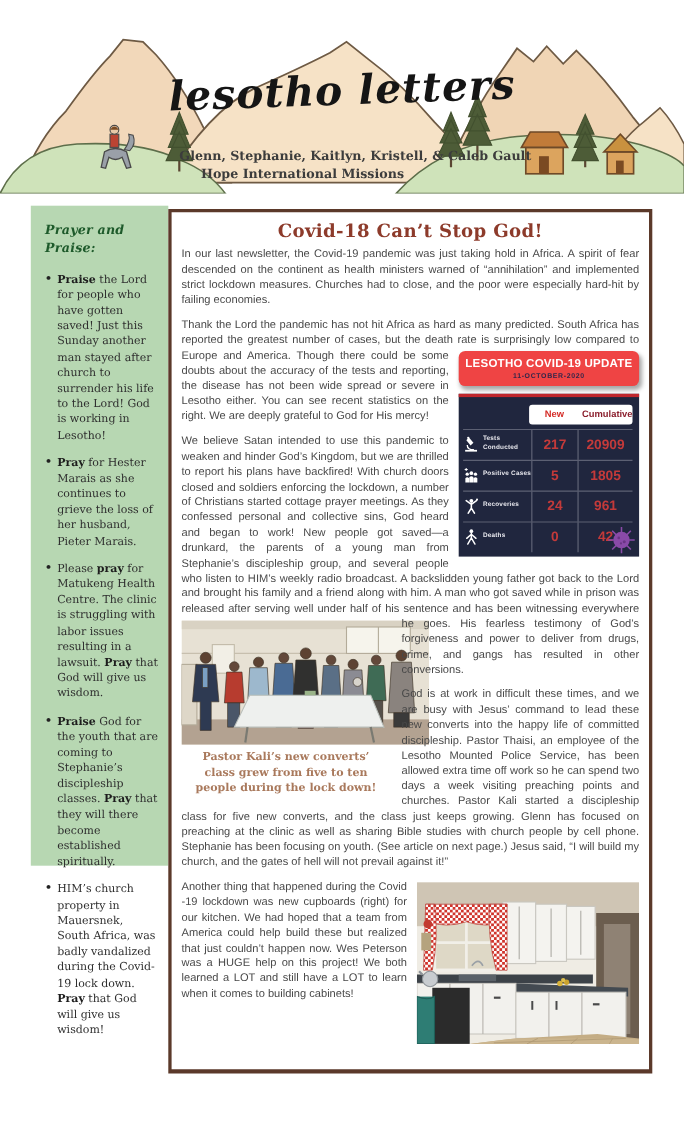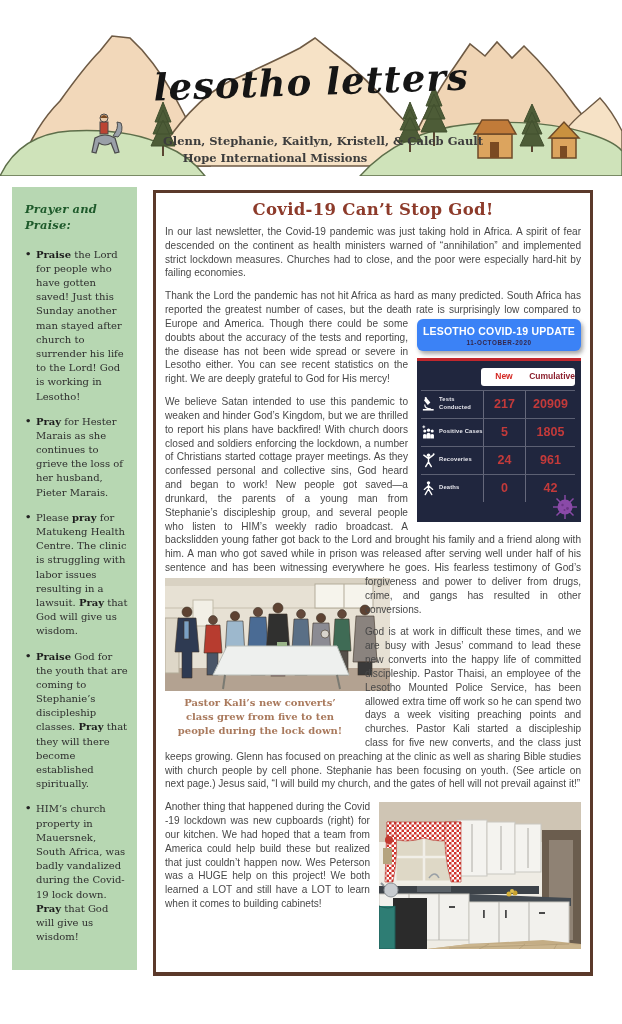--- a/index.html
+++ b/index.html
@@ -10,47 +10,47 @@
   .header-art { position:absolute; left:0; top:6px; width:622px; height:170px; }
   .header-title { position:absolute; left:0; top:60px; width:622px; text-align:center;
     font-family:"DejaVu Serif", serif; font-style:italic; font-weight:bold;
     font-size:37px; color:#151515; transform:rotate(-2deg); letter-spacing:1px; }
   .header-names { position:absolute; left:12px; top:134px; width:622px; text-align:center;
     font-family:"DejaVu Serif", serif; font-weight:bold; font-size:11.5px; color:#3c3c3c; }
   .header-org { position:absolute; left:0; top:151px; width:550px; text-align:center;
     font-family:"DejaVu Serif", serif; font-weight:bold; font-size:11.5px; color:#3c3c3c; }
 
   
-  .sidebar { position:absolute; left:12px; top:187px; width:125px; height:783px;
+  .sidebar { position:absolute; left:28px; top:187px; width:125px; height:600px;
     background:#b7d7b2; padding:14px 9px 0 13px;
     font-family:"DejaVu Serif", serif; font-size:10px; line-height:1.42; color:#2e2e2e; }
   .sidebar-heading { font-weight:bold; font-style:italic; font-size:11.5px; color:#1e5a2b;
     margin-bottom:14px; letter-spacing:.2px; }
   .pb-item { position:relative; padding-left:11px; margin-bottom:11px; }
   .pb-item::before { content:"•"; position:absolute; left:0; top:-1px; font-weight:bold; color:#222; }
   .pb-item .b { font-weight:bold; color:#1d1d1d; }
 
   
   .frame { position:absolute; left:153px; top:190px; width:440px; height:786px;
     border:3px solid #5b392a; border-bottom-width:4px; background:#fff; }
   .banner { height:25px; background:#5b392a; display:flex; align-items:center; justify-content:center; }
   .banner-text { color:#ffffff; font-weight:bold; font-size:12.5px; letter-spacing:1.5px; }
   .article-title { text-align:center; font-family:"DejaVu Serif", serif; font-weight:bold;
     font-size:16.5px; color:#8d3b2b; margin:7px 0 6px 0; letter-spacing:.3px; }
   .article { padding:0 9px; text-align:justify; font-size:10.1px; line-height:1.37; color:#484848; }
   .article p { margin-bottom:9px; }
 
   
   .covid-float { float:right; width:164px; margin:2px 0 6px 9px; }
-  .covid-banner { background:#3b82f6; border-radius:6px; text-align:center; padding:5px 2px 3px;
+  .covid-banner { background:#ef4444; border-radius:6px; text-align:center; padding:5px 2px 3px;
     box-shadow:2px 3px 4px rgba(60,60,60,.45); margin-bottom:7px; }
   .covid-banner-title { color:#fff; font-weight:bold; font-size:10.5px; letter-spacing:.2px; }
   .covid-banner-date { color:#33264a; font-size:6.3px; font-weight:bold; letter-spacing:.6px; margin-top:1px; }
   .covid-table { position:relative; background:#20263e; border-top:3px solid #c0272d;
-    padding:5px 4px 20px 4px; min-height:148px; }
+    padding:5px 4px 4px 4px; min-height:148px; }
   .cov-head { display:grid; grid-template-columns:42px 50px; justify-content:end;
     background:#fff; border-radius:3px; margin:2px 2px 4px auto; width:94px; padding:3px 0; }
   .cov-head span { text-align:center; font-weight:bold; font-size:8.5px; }
   .cov-head .new { color:#d42a25; }
   .cov-head .cum { color:#8b1f2d;text-align:right; }
   .cov-row { display:grid; grid-template-columns:62px 42px 50px; align-items:center;
     min-height:28px; border-top:1px solid rgba(205,205,215,.35); margin-right:2px; }
   .cov-row:first-of-type { border-top:none; }
   .cov-cell-label { display:flex; align-items:center; gap:3px; }
   .cov-icon { width:15px; flex:0 0 15px; height:16px; }
@@ -119,21 +119,21 @@
     <div class="sidebar-heading">Prayer and Praise:</div>
     <div class="pb-item"><span class="b">Praise</span><span> the Lord for people who have gotten saved! Just this Sunday another man stayed after church to surrender his life to the Lord! God is working in Lesotho!</span></div>
     <div class="pb-item"><span class="b">Pray</span><span> for Hester Marais as she continues to grieve the loss of her husband, Pieter Marais.</span></div>
     <div class="pb-item"><span>Please </span><span class="b">pray</span><span> for Matukeng Health Centre. The clinic is struggling with labor issues resulting in a lawsuit. </span><span class="b">Pray</span><span> that God will give us wisdom.</span></div>
     <div class="pb-item"><span class="b">Praise</span><span> God for the youth that are coming to Stephanie’s discipleship classes. </span><span class="b">Pray</span><span> that they will there become established spiritually.</span></div>
     <div class="pb-item"><span>HIM’s church property in Mauersnek, South Africa, was badly vandalized during the Covid-19 lock down. </span><span class="b">Pray</span><span> that God will give us wisdom!</span></div>
   </div>
 
   <div class="frame">
 
-    <div class="article-title">Covid-19 Can’t Stop God!</div>
+    <div class="article-title">Covid-18 Can’t Stop God!</div>
 
     <div class="article">
       <p><span>In our last newsletter, the Covid-19 pandemic was just taking hold in Africa. A spirit of fear descended on the continent as health ministers warned of “annihilation” and implemented strict lockdown measures. Churches had to close, and the poor were especially hard-hit by failing economies.</span></p>
 
       <p>
         <span>Thank the Lord the pandemic has not hit Africa as hard as many predicted. South Africa has reported the greatest number of cases, but the death rate is surprisingly low compared to Europe and America. Though there could be some </span><span class="covid-float">
             <span class="covid-banner" style="display:block">
               <span class="covid-banner-title" style="display:block">LESOTHO COVID-19 UPDATE</span>
               <span class="covid-banner-date" style="display:block">11-OCTOBER-2020</span>
             </span>

